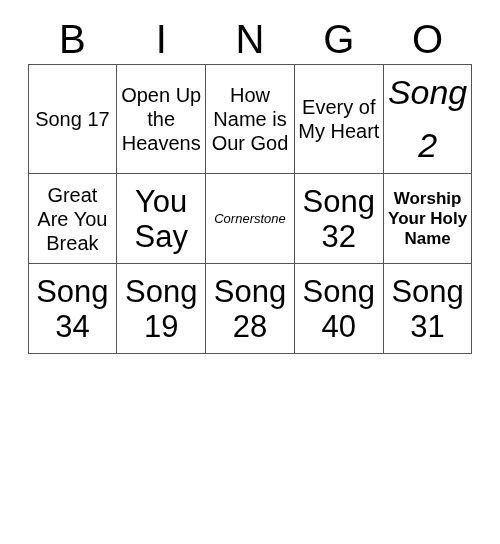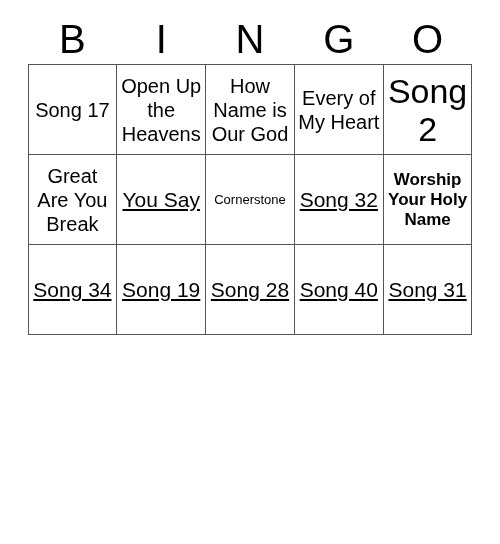--- a/index.html
+++ b/index.html
@@ -57,25 +57,25 @@
     box-sizing: border-box;
     color: #000000;
     overflow: hidden;
   }
   .cell-text {
     display: block;
     width: 100%;
     word-wrap: break-word;
   }
   
-  .sz-xs { font-size: 13px; line-height: 16px; }
+  .sz-xs { font-size: 13px; line-height: 16px; font-style: italic; }
   .sz-sm { font-size: 17px; line-height: 20px; font-weight: bold; }
   .sz-md { font-size: 20px; line-height: 24px; }
-  .sz-xl { font-size: 21px; line-height: 35px; text-decoration: underline; }
-  .sz-xxl { font-size: 34px; line-height: 38px; }
+  .sz-xl { font-size: 31px; line-height: 35px; }
+  .sz-xxl { font-size: 34px; line-height: 53px; font-style: italic; }
 </style>
 </head>
 <body>
 
 <div id="card">
 
   <div id="header">
     <div class="header-letter">B</div>
     <div class="header-letter">I</div>
     <div class="header-letter">N</div>

